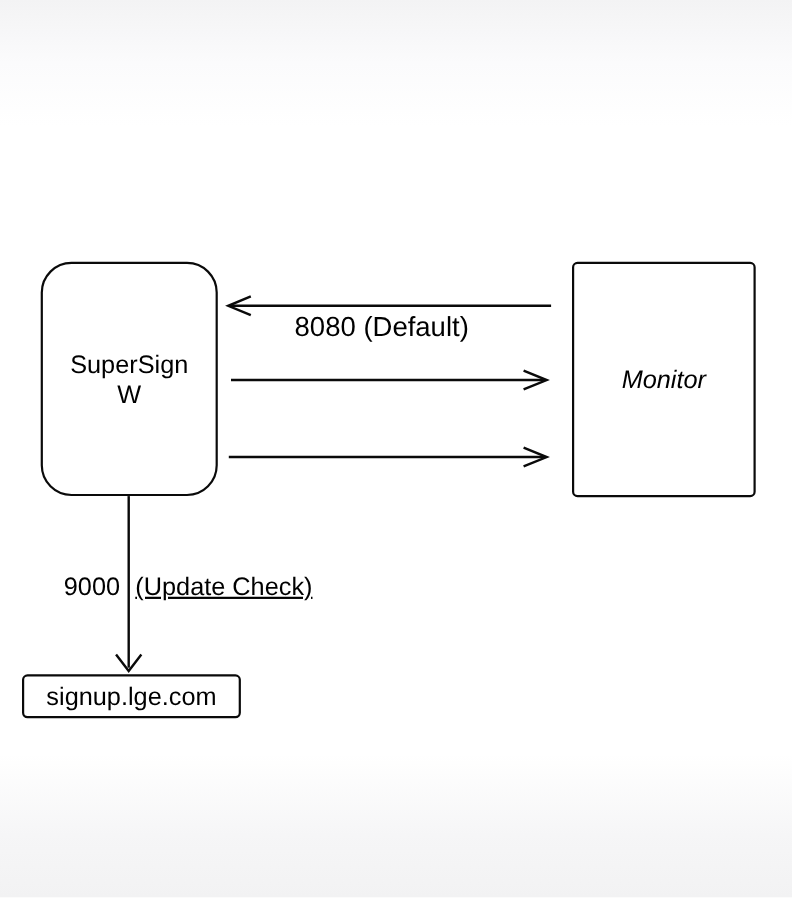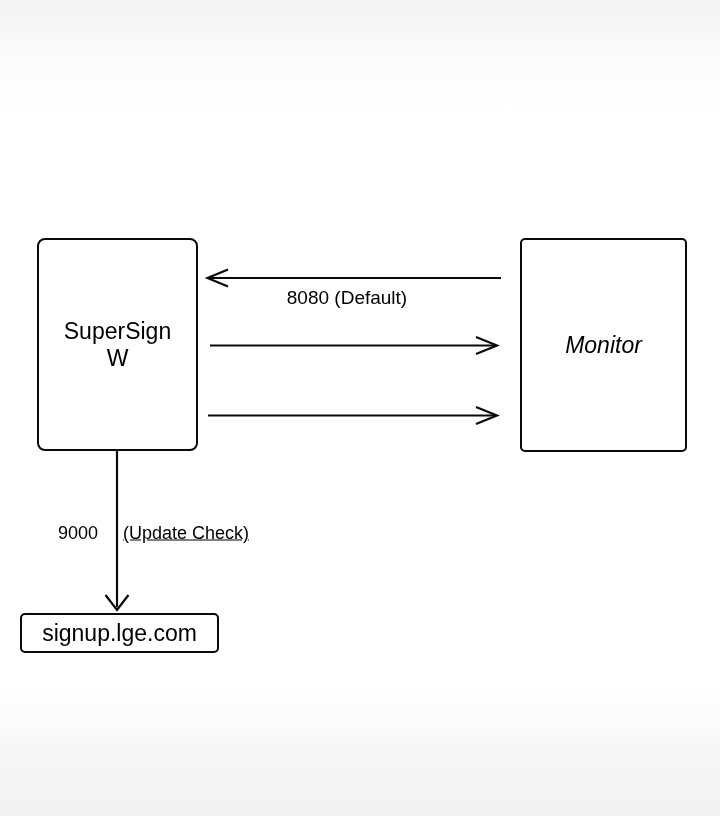--- a/index.html
+++ b/index.html
@@ -40,46 +40,46 @@
     justify-content: center;
     text-align: center;
     font-size: 23px;
     line-height: 27px;
   }
   .node-supersign {
     left: 37px;
     top: 238px;
     width: 161px;
     height: 213px;
-    border-radius: 8px;
+    border-radius: 28px;
   }
   .node-monitor {
     left: 520px;
     top: 238px;
     width: 167px;
     height: 214px;
     border-radius: 5px;
     font-style: italic;
   }
   .node-signup {
     left: 20px;
     top: 613px;
     width: 199px;
     height: 40px;
     border-radius: 5px;
   }
   .edge-label {
     position: absolute;
-    font-size: 19px;
+    font-size: 25px;
     white-space: nowrap;
     transform: translate(-50%, -50%);
   }
   .port-label {
     position: absolute;
-    font-size: 18px;
+    font-size: 23px;
     white-space: nowrap;
     transform: translateY(-50%);
   }
 </style>
 </head>
 <body>
 
 <div class="stage">
 
   <svg class="connectors" viewBox="0 0 720 816" fill="none" stroke="#0a0a0a" stroke-width="2.2">

